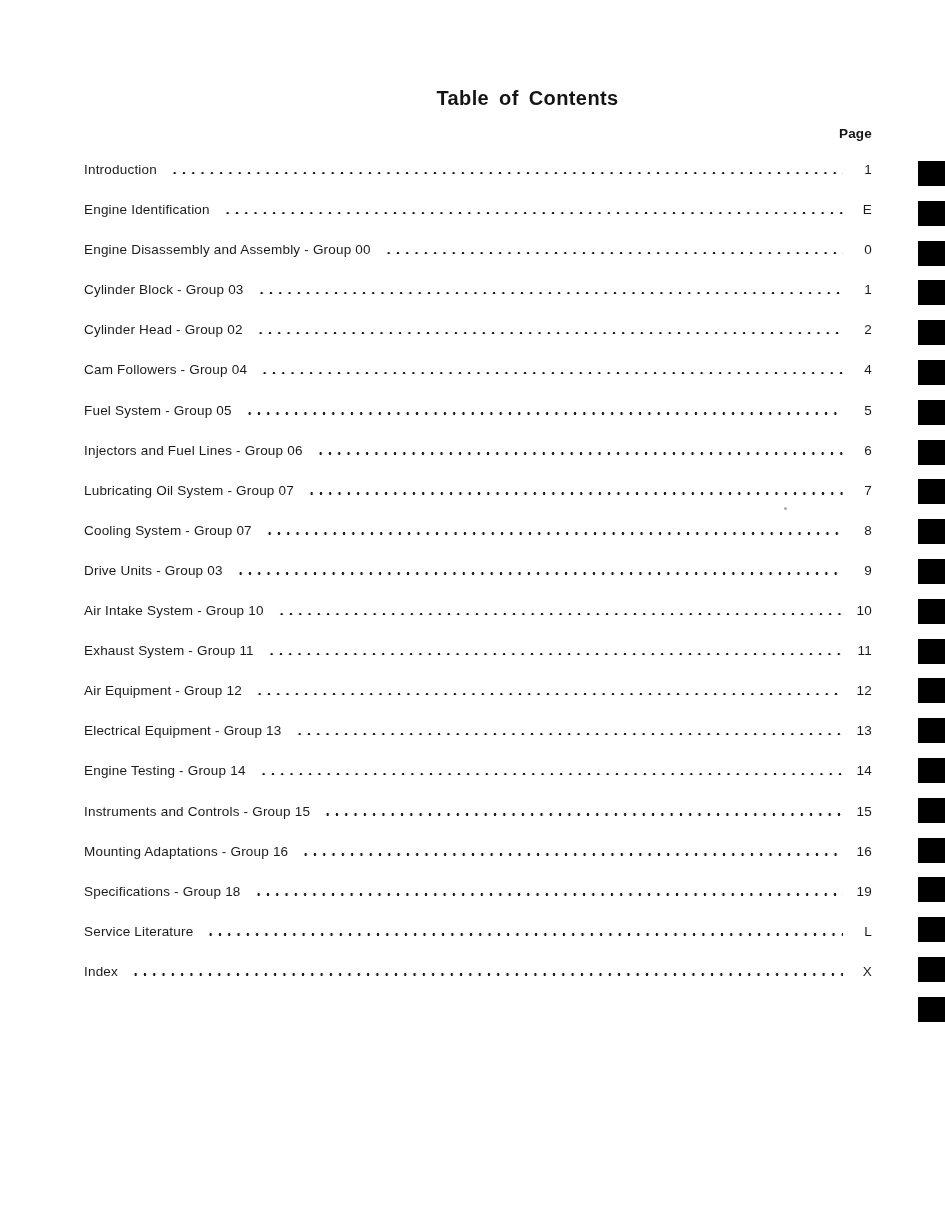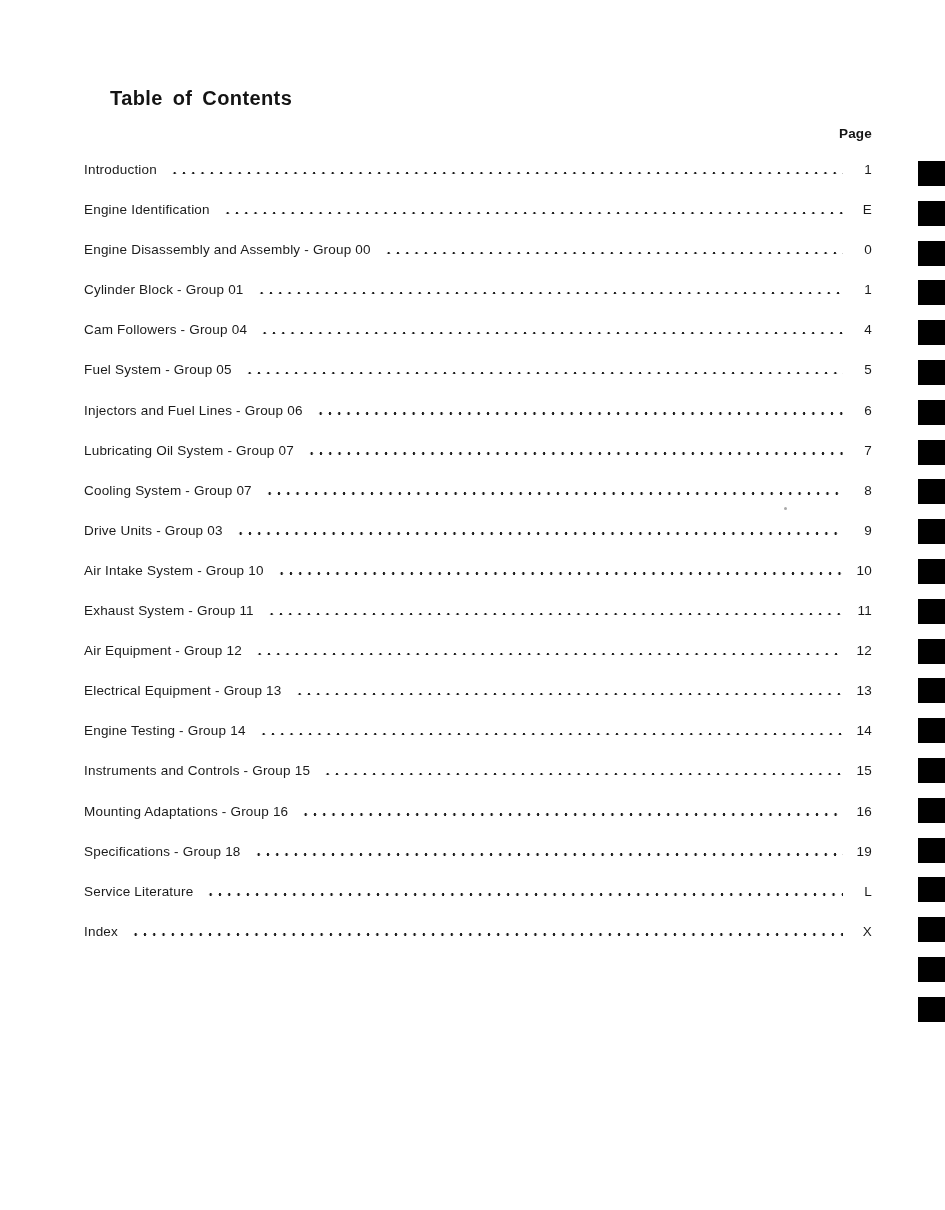--- a/index.html
+++ b/index.html
@@ -11,21 +11,21 @@
     position: relative;
     overflow: hidden;
   }
   .page { position: absolute; inset: 0; background: #ffffff; }
 
   .title {
     position: absolute;
     top: 87px; left: 0; width: 100%;
     box-sizing: border-box;
     padding-left: 110px;              
-    text-align: left;
+    text-align: center;
     font-size: 20px; font-weight: bold;
     letter-spacing: 0.4px; word-spacing: 4px;
     color: #141414;
   }
 
   .page-label {
     position: absolute;
     top: 126px; right: 73px;
     font-size: 13.5px; font-weight: bold;
     letter-spacing: 0.2px;
@@ -88,23 +88,28 @@
         <span class="lbl">Engine Identification</span>
         <span class="leader"></span>
         <span class="num">E</span>
       </div>
       <div class="row">
         <span class="lbl">Engine Disassembly and Assembly - Group 00</span>
         <span class="leader"></span>
         <span class="num">0</span>
       </div>
       <div class="row">
-        <span class="lbl">Cylinder Block - Group 01</span>
+        <span class="lbl">Cylinder Block - Group 03</span>
         <span class="leader"></span>
         <span class="num">1</span>
+      </div>
+      <div class="row">
+        <span class="lbl">Cylinder Head - Group 02</span>
+        <span class="leader"></span>
+        <span class="num">2</span>
       </div>
       <div class="row">
         <span class="lbl">Cam Followers - Group 04</span>
         <span class="leader"></span>
         <span class="num">4</span>
       </div>
       <div class="row">
         <span class="lbl">Fuel System - Group 05</span>
         <span class="leader"></span>
         <span class="num">5</span>

